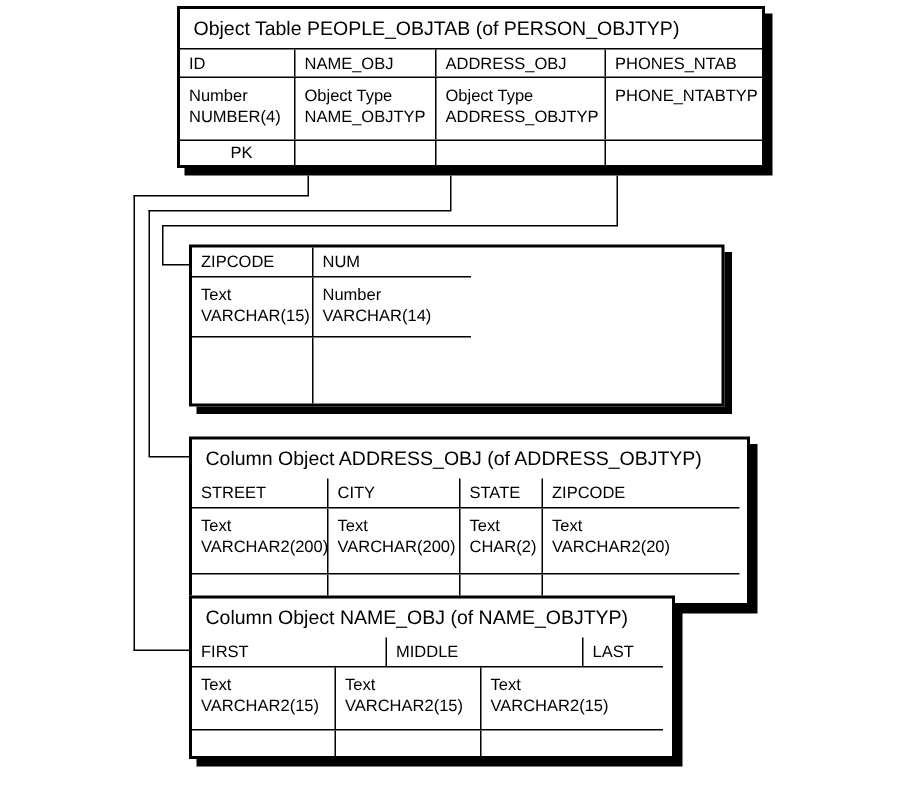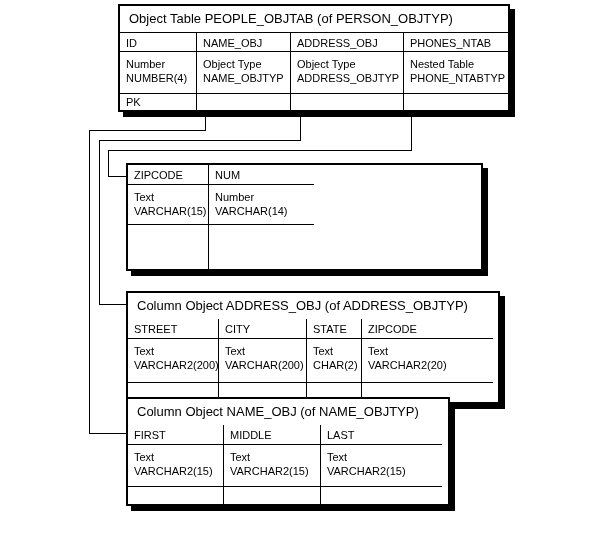--- a/index.html
+++ b/index.html
@@ -74,27 +74,26 @@
       </div>
       <div class="cell" style="width:94px;">
         <div>Object Type</div>
         <div>NAME_OBJTYP</div>
       </div>
       <div class="cell" style="width:113px;">
         <div>Object Type</div>
         <div>ADDRESS_OBJTYP</div>
       </div>
       <div class="cell" style="flex:1;">
-        <div>Nested Table</div>
         <div>PHONE_NTABTYP</div>
       </div>
     </div>
     <div class="hrule"></div>
     <div class="row keyrow fillrow">
-      <div class="cell" style="width:76px;">PK</div>
+      <div class="cell" style="width:76px;text-align:center;">PK</div>
       <div class="cell" style="width:94px;"></div>
       <div class="cell" style="width:113px;"></div>
       <div class="cell" style="flex:1;"></div>
     </div>
   </div>
 
   <div class="tbox" style="left:126px;top:163px;width:357px;height:108px;">
     <div class="row hdr" style="height:19px;">
       <div class="cell" style="width:80px;">ZIPCODE</div>
       <div class="cell" style="flex:1;">NUM</div>
@@ -148,21 +147,21 @@
     <div class="row fillrow">
       <div class="cell" style="width:90px;"></div>
       <div class="cell" style="width:88px;"></div>
       <div class="cell" style="width:55px;"></div>
       <div class="cell" style="flex:1;"></div>
     </div>
   </div>
 
   <div class="tbox" style="left:126px;top:397px;width:324px;height:109px;">
     <div class="ttitle">Column Object NAME_OBJ (of NAME_OBJTYP)</div>
-    <div class="row hdr" style="height:19px;">
+    <div class="row hdr" style="height:19px;gap:34px;">
       <div class="cell" style="width:95px;">FIRST</div>
       <div class="cell" style="width:97px;">MIDDLE</div>
       <div class="cell" style="flex:1;">LAST</div>
     </div>
     <div class="hrule" style="width:314px;"></div>
     <div class="row typ" style="height:41px;">
       <div class="cell" style="width:95px;">
         <div>Text</div>
         <div>VARCHAR2(15)</div>
       </div>

